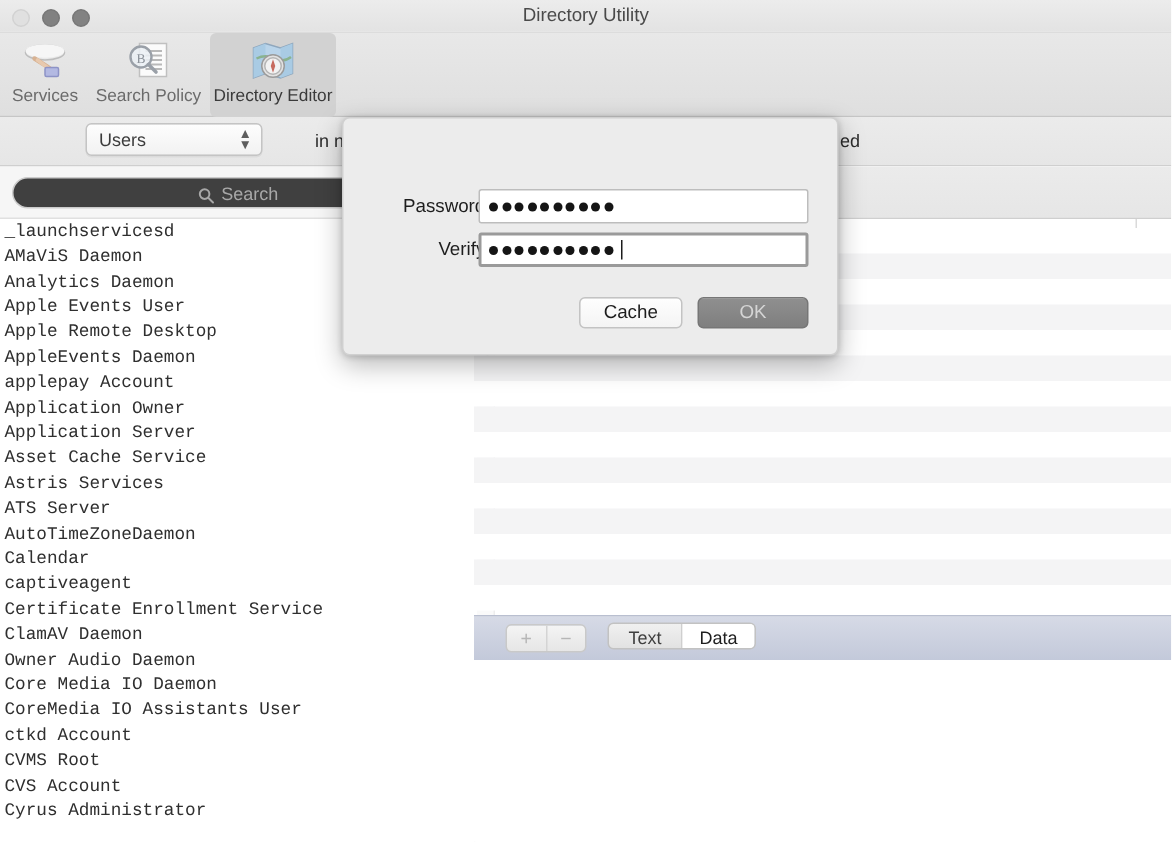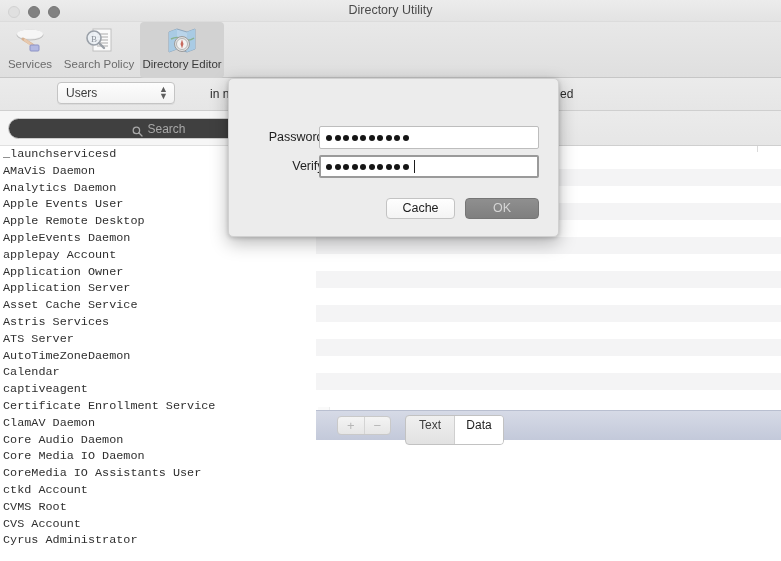--- a/index.html
+++ b/index.html
@@ -137,21 +137,21 @@
   #plusminus {
     position: absolute; left: 21px; top: 5px; width: 54px; height: 19px;
     background: linear-gradient(to bottom, #f4f4f4 0%, #e6e6e6 100%);
     border: 1px solid #c9c9c9; border-radius: 4px; display: flex;
   }
   #plusminus .seg {
     flex: 1; text-align: center; font-size: 13px; color: #b6b6b6; line-height: 17px;
   }
   #plusminus .seg.first { border-right: 1px solid #d4d4d4; }
   #segctl {
-    position: absolute; left: 89px; top: 4px; width: 99px; height: 30px;
+    position: absolute; left: 89px; top: 4px; width: 99px; height: 18px;
     background: linear-gradient(to bottom, #f0f0f0 0%, #e2e2e2 100%);
     border: 1px solid #c2c2c2; border-radius: 4px; display: flex; overflow: hidden;
   }
   #segctl .seg {
     flex: 1; text-align: center; font-size: 12px; color: #3a3a3a;
     line-height: 19px;
   }
   #segctl .seg.on { background: #ffffff; color: #1e1e1e; }
   #segctl .seg.off { background: transparent; color: #3f3f3f; border-right: 1px solid #cfcfcf; }
   #panel-divider {
@@ -304,21 +304,21 @@
       <div class="listitem">Application Owner</div>
       <div class="listitem">Application Server</div>
       <div class="listitem">Asset Cache Service</div>
       <div class="listitem">Astris Services</div>
       <div class="listitem">ATS Server</div>
       <div class="listitem">AutoTimeZoneDaemon</div>
       <div class="listitem">Calendar</div>
       <div class="listitem">captiveagent</div>
       <div class="listitem">Certificate Enrollment Service</div>
       <div class="listitem">ClamAV Daemon</div>
-      <div class="listitem">Core Audio Daemon</div>
+      <div class="listitem">Owner Audio Daemon</div>
       <div class="listitem">Core Media IO Daemon</div>
       <div class="listitem">CoreMedia IO Assistants User</div>
       <div class="listitem">ctkd Account</div>
       <div class="listitem">CVMS Root</div>
       <div class="listitem">CVS Account</div>
       <div class="listitem">Cyrus Administrator</div>
     </div>
   <div id="panel-divider"></div>
 
   <div id="right-panel">

